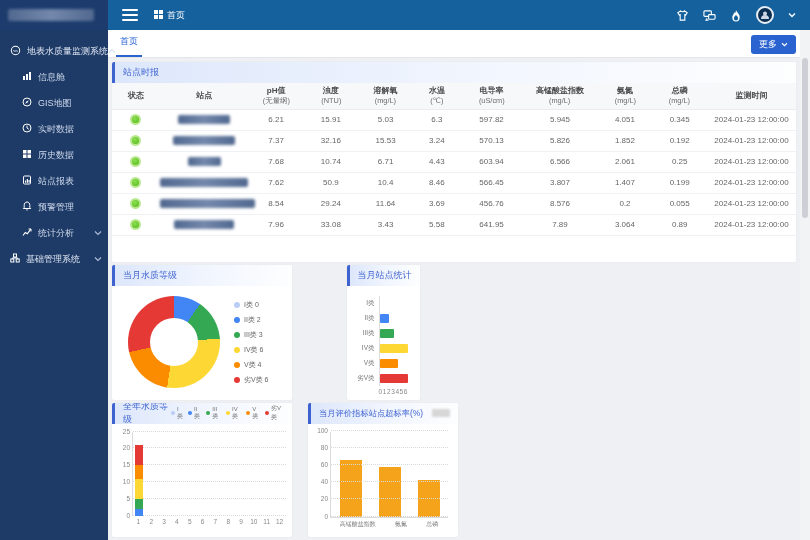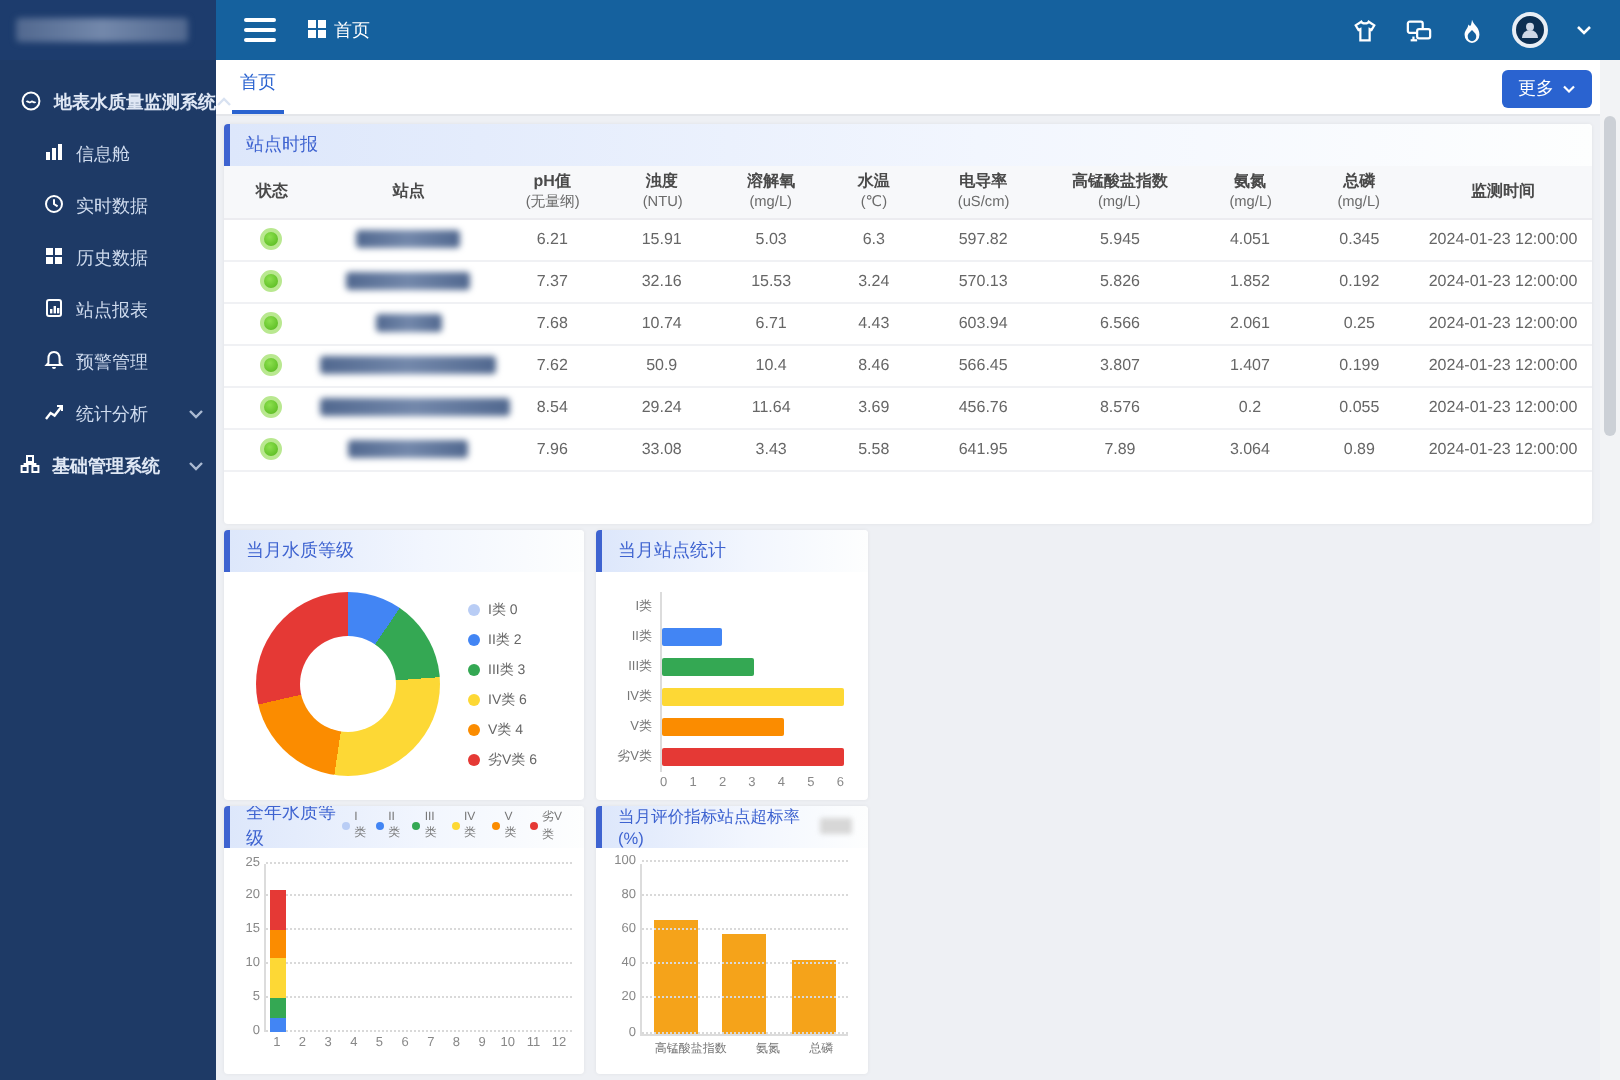--- a/index.html
+++ b/index.html
@@ -5,21 +5,21 @@
   * { margin:0; padding:0; box-sizing:border-box; }
   html,body { width:810px; height:540px; overflow:hidden; font-family:"Liberation Sans","DejaVu Sans",sans-serif; background:#eef0f4; }
   .app { position:relative; width:810px; height:540px; }
 
   
   .sidebar { position:absolute; left:0; top:0; width:108px; height:540px; background:#1e3a66; color:#dfe7f4; z-index:5; }
   .logo-wrap { height:30px; display:flex; align-items:center; padding-left:8px; background:#1d3c6d; }
   .blur-block { background:linear-gradient(90deg,#51688f,#7388ab,#51688f); border-radius:2px; filter:blur(1.6px); }
   .logo-blur { width:86px; height:12px; }
   .menu { padding-top:8px; font-size:9px; }
-  .menu-group-hd { display:flex; align-items:center; height:26px; padding:0 6px 0 10px; cursor:pointer;font-weight:bold; }
+  .menu-group-hd { display:flex; align-items:center; height:26px; padding:0 6px 0 10px; cursor:pointer; }
   .menu-group-hd .mi { margin-right:6px; flex:0 0 auto; }
   .menu-group-hd .lbl { flex:1; white-space:nowrap; letter-spacing:0; }
   .menu-item { display:flex; align-items:center; height:26px; padding-left:22px; padding-right:6px; color:#cfdbee; cursor:pointer; }
   .menu-item .mi { margin-right:6px; flex:0 0 auto; }
   .menu-item .lbl { flex:1; white-space:nowrap; }
   .chev { flex:0 0 auto; opacity:.8; }
 
   
   .topbar { position:absolute; left:108px; top:0; right:0; height:30px; background:#15619e; display:flex; align-items:center; color:#fff; z-index:4; }
   .hamburger { width:16px; height:12px; margin-left:14px; display:flex; flex-direction:column; justify-content:space-between; cursor:pointer; }
@@ -50,21 +50,21 @@
   table.station { width:100%; border-collapse:collapse; table-layout:fixed; font-size:8px; }
   table.station thead th { background:#f7f8fa; color:#4a4a4a; font-weight:bold; height:26px; line-height:1.25; border-bottom:1px solid #ececf0; }
   table.station thead .unit { font-weight:normal; color:#6b6b6b; transform:scale(.92); }
   table.station tbody td { height:21px; text-align:center; color:#666; border-bottom:1px solid #f0f1f4; }
   .dot { display:inline-block; width:11px; height:11px; border-radius:50%; background:radial-gradient(circle at 40% 35%, #8ce04e, #53b61c); border:2px solid #b9e890; vertical-align:middle; }
   .st-blur { display:inline-block; height:9px; vertical-align:middle; }
 
   
   .bottom { display:flex; gap:3px; height:272px; }
   .col-l, .col-r { display:flex; flex-direction:column; gap:3px; }
-  .col-l { width:180px; } .col-r { width:136px; }
+  .col-l { width:180px; } .col-r { width:170px;align-items:center; }
   .col-l .panel, .col-r .panel { flex:1; min-height:0; }
 
   
   .donut-body { display:flex; align-items:center; height:112px; }
   .donut { width:92px; height:92px; border-radius:50%; margin-left:16px; position:relative; }
   .donut::after { content:""; position:absolute; left:22px; top:22px; width:48px; height:48px; border-radius:50%; background:#fff; }
   .legend-v { margin-left:14px; display:flex; flex-direction:column; gap:5px; font-size:7px; color:#666; }
   .legend-v .li { display:flex; align-items:center; gap:4px; }
   .ldot { width:6px; height:6px; border-radius:50%; flex:0 0 auto; }
 
@@ -124,20 +124,27 @@
         </div>
         <div class="menu-item">
           <span class="mi"><svg width="10" height="10" viewBox="0 0 10 10">
               <g fill="#fff">
                 <rect x="1" y="5" width="2" height="4"></rect>
                 <rect x="4" y="3" width="2" height="6"></rect>
                 <rect x="7" y="1" width="2" height="8"></rect>
               </g>
             </svg></span>
           <span class="lbl">信息舱</span>
+        </div>
+        <div class="menu-item">
+          <span class="mi"><svg width="10" height="10" viewBox="0 0 10 10">
+              <circle cx="5" cy="5" r="4" fill="none" stroke="#fff" stroke-width="1"></circle>
+              <path d="M6.8 3.2 L5.6 5.6 L3.2 6.8 L4.4 4.4 Z" fill="#fff"></path>
+            </svg></span>
+          <span class="lbl">GIS地图</span>
         </div>
         <div class="menu-item">
           <span class="mi"><svg width="10" height="10" viewBox="0 0 10 10">
               <circle cx="5" cy="5" r="4" fill="none" stroke="#fff" stroke-width="1"></circle>
               <polyline points="5,2.6 5,5 6.8,6.2" fill="none" stroke="#fff" stroke-width="1"></polyline>
             </svg></span>
           <span class="lbl">实时数据</span>
         </div>
         <div class="menu-item">
           <span class="mi"><svg width="10" height="10" viewBox="0 0 10 10">

